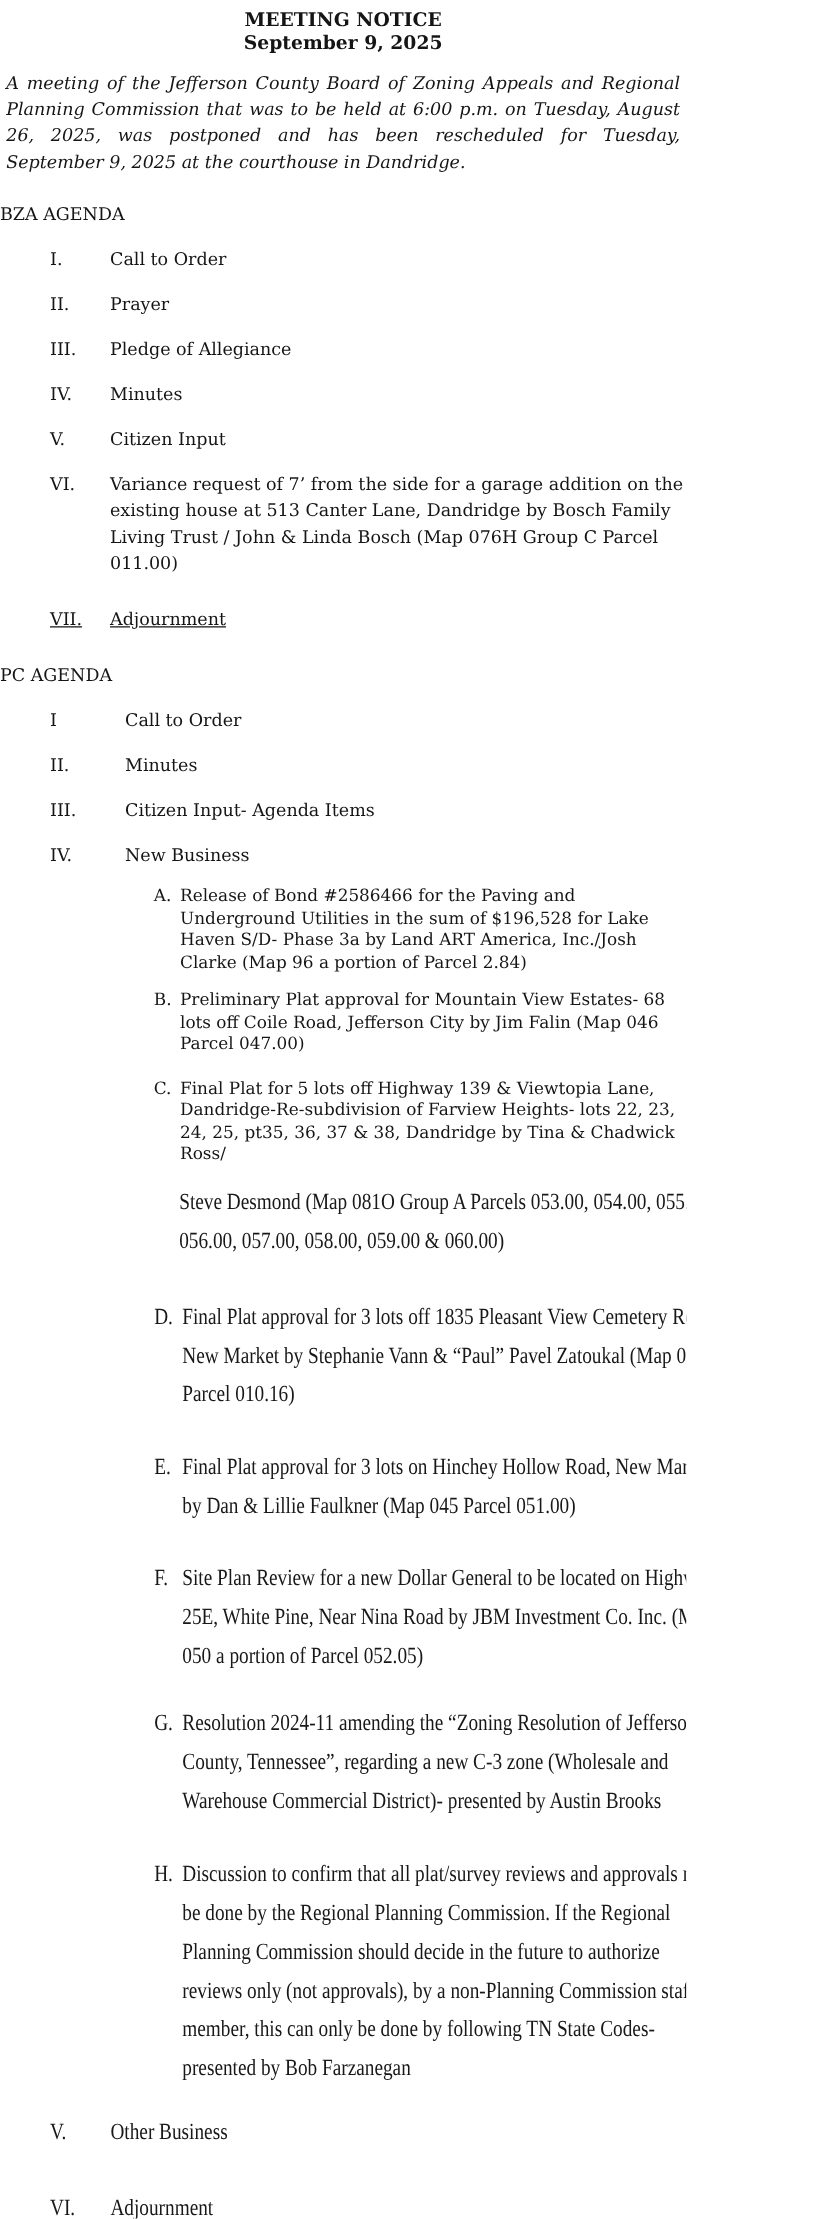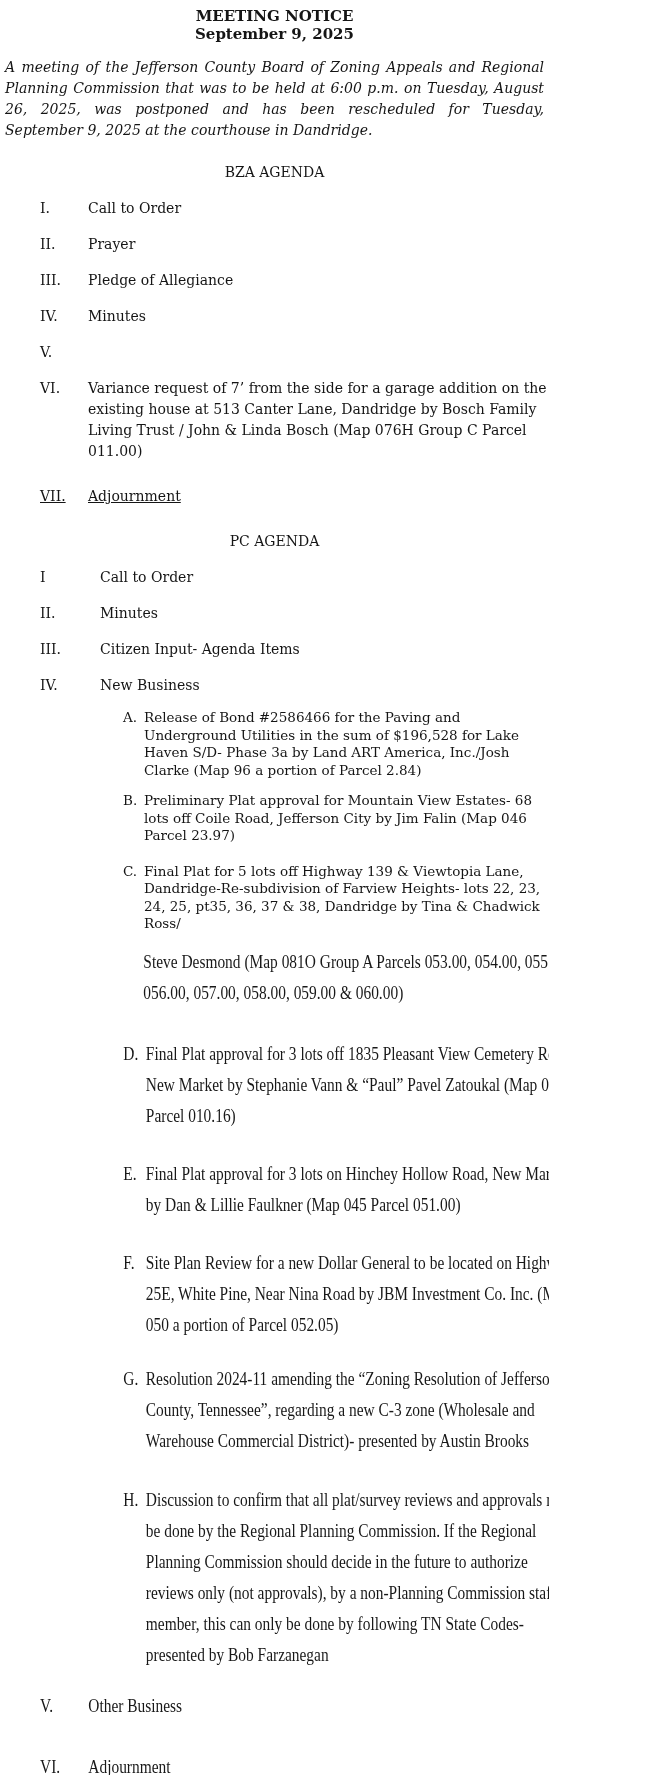--- a/index.html
+++ b/index.html
@@ -9,21 +9,21 @@
     width:549px; height:1775px;
     background:#ffffff;
     color:#151515;
     font-family:"DejaVu Serif", serif;
     font-size:14px;
     padding-top:8px;
     overflow:hidden;
   }
   .title-block { text-align:center; font-weight:bold; font-size:15px; line-height:17.5px; }
   .intro { margin-top:14px; padding:0 5px; text-align:justify; line-height:21px;font-style:italic; }
-  .section-heading { text-align:center; margin-top:21px; line-height:21px; }
+  .section-heading { margin-top:21px; line-height:21px; }
   .section-heading.pc { margin-top:24px; }
 
   .row { display:flex; margin-top:15px; line-height:21px; }
   .row .num { flex:0 0 auto; margin-left:40px; width:48px; }
   .row.pcrow .num { width:60px; }
   .row .txt { width:548px; }
   .row.tight { margin-top:24px;text-decoration:underline; }
 
   .sub { display:flex; margin-top:13px; font-size:13.5px; line-height:17.5px; }
   .sub .letter { flex:0 0 auto; margin-left:123px; width:21px; }
@@ -78,20 +78,21 @@
   <div class="row">
     <span class="num">III.</span>
     <span class="txt">Pledge of Allegiance</span>
   </div>
   <div class="row">
     <span class="num">IV.</span>
     <span class="txt">Minutes</span>
   </div>
   <div class="row">
     <span class="num">V.</span>
+    <span class="txt">Citizen Input</span>
   </div>
   <div class="row">
     <span class="num">VI.</span>
     <span class="txt">Variance request of 7’ from the side for a garage addition on the existing house at 513 Canter Lane, Dandridge by Bosch Family Living Trust / John &amp; Linda Bosch (Map 076H Group C Parcel 011.00)</span>
   </div>
   <div class="row tight">
     <span class="num">VII.</span>
     <span class="txt">Adjournment</span>
   </div>
 
@@ -113,21 +114,21 @@
     <span class="num">IV.</span>
     <span class="txt">New Business</span>
   </div>
 
   <div class="sub">
     <span class="letter">A.</span>
     <span class="txt">Release of Bond #2586466 for the Paving and Underground Utilities in the sum of $196,528 for Lake Haven S/D- Phase 3a by Land ART America, Inc./Josh Clarke (Map 96 a portion of Parcel 2.84)</span>
   </div>
   <div class="sub">
     <span class="letter">B.</span>
-    <span class="txt">Preliminary Plat approval for Mountain View Estates- 68 lots off Coile Road, Jefferson City by Jim Falin (Map 046 Parcel 23.97)</span>
+    <span class="txt">Preliminary Plat approval for Mountain View Estates- 68 lots off Coile Road, Jefferson City by Jim Falin (Map 046 Parcel 047.00)</span>
   </div>
   <div class="sub gap-c">
     <span class="letter">C.</span>
     <span class="txt">Final Plat for 5 lots off Highway 139 &amp; Viewtopia Lane, Dandridge-Re-subdivision of Farview Heights- lots 22, 23, 24, 25, pt35, 36, 37 &amp; 38, Dandridge by Tina &amp; Chadwick Ross/</span>
   </div>
 
   <div class="cond">
     <div class="c-cont">Steve Desmond (Map 081O Group A Parcels 053.00, 054.00, 055.00, 056.00, 057.00, 058.00, 059.00 &amp; 060.00)</div>
 
     <div class="subbig gap-d">

